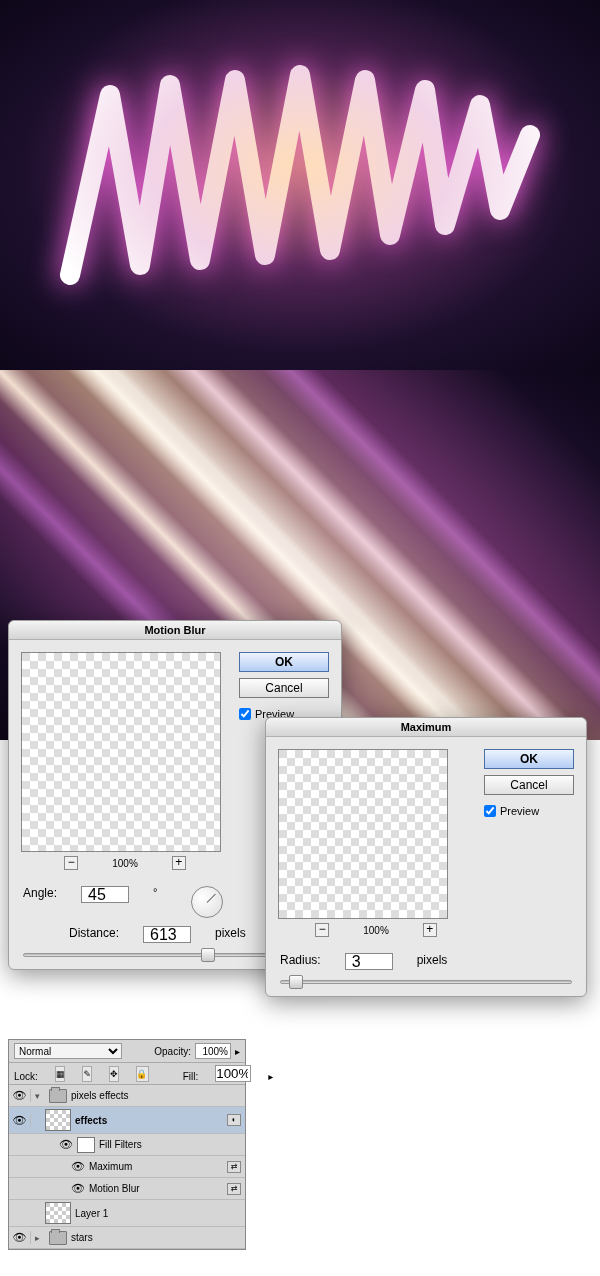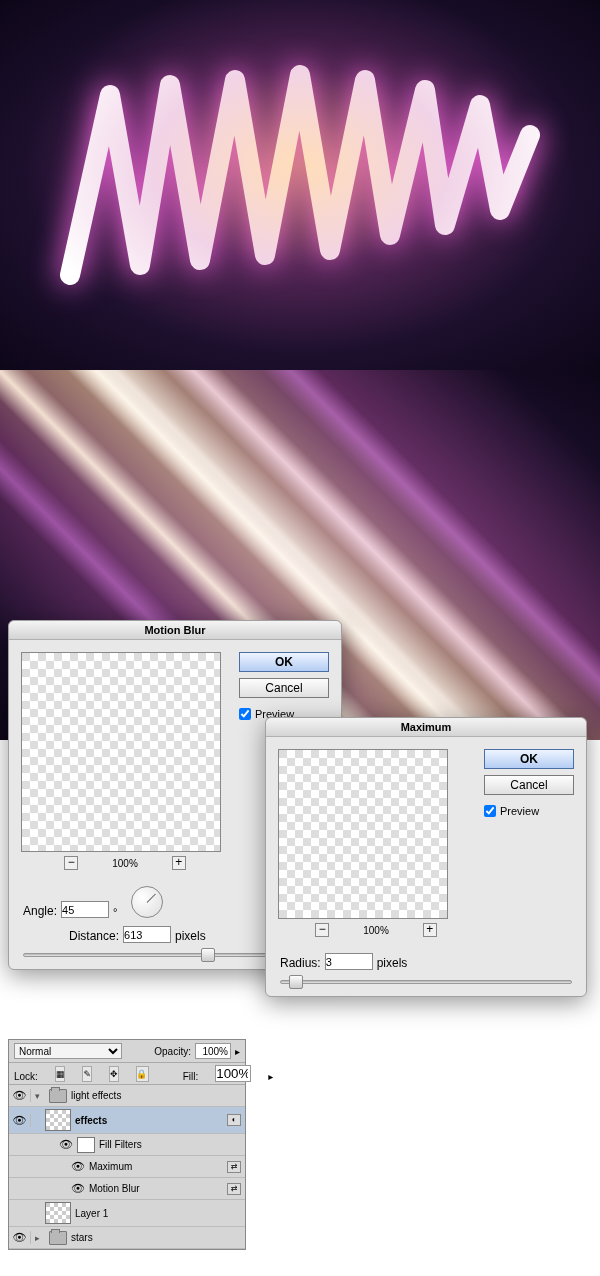--- a/index.html
+++ b/index.html
@@ -36,23 +36,23 @@
 .preview-box { width: 200px; height: 200px; border: 1px solid #888; background: repeating-conic-gradient(#fff 0 25%, #ddd 0 50%) 0 0/16px 16px; }
 .preview-box.small { width: 170px; height: 170px; }
 .zoom-row { display: flex; align-items: center; justify-content: center; gap: 34px; margin-top: 4px; font-size: 10px; }
 .zoom-btn { width: 14px; height: 14px; border: 1px solid #888; background: #f0f0f0; font-size: 12px; line-height: 10px; text-align: center; cursor: pointer; }
 .btn-col { width: 90px; display: flex; flex-direction: column; gap: 6px; align-items: stretch; }
 .aqua-btn { height: 20px; border-radius: 0; border: 1px solid #7a7a7a; background: linear-gradient(#fdfdfd, #e0e0e0); font-size: 12px; cursor: pointer; }
 .aqua-btn.default { border-color: #4a6fa5; background: linear-gradient(#eef4ff, #b4cdf3); font-weight: bold; }
 .chk-row { display: flex; align-items: center; gap: 4px; margin-top: 4px; }
 .chk { width: 12px; height: 12px; }
 
-.param-row { display: flex; align-items: flex-end; gap: 4px; padding: 4px 14px; }
+.param-row { display: flex; align-items: flex-start; gap: 24px; padding: 4px 14px; }
 .param-row .lbl { font-size: 12px; }
-.param-row input[type=text] { width: 48px; height: 17px; border: 1px solid #888; padding: 0 0; font-size: 11px; }
+.param-row input[type=text] { width: 48px; height: 17px; border: 1px solid #888; padding: 0 6px; font-size: 16px; }
 .angle-dial { width: 32px; height: 32px; border: 1px solid #888; border-radius: 50%; background: radial-gradient(circle at 35% 35%, #fff, #ddd); position: relative; margin-left: 10px; }
 .angle-dial::after { content: ""; position: absolute; left: 50%; top: 50%; width: 12px; height: 1px; background: #555; transform-origin: left center; transform: rotate(-45deg); }
 .slider { width: calc(100% - 28px); margin: 6px 14px 12px; -webkit-appearance: none; height: 4px; background: linear-gradient(#b0b0b0, #e8e8e8); border: 1px solid #999; border-radius: 2px; }
 .slider::-webkit-slider-thumb { -webkit-appearance: none; width: 14px; height: 14px; border-radius: 2px; background: linear-gradient(#fdfdfd, #ccc); border: 1px solid #888; }
 
 
 .layers-panel { width: 238px; background: #d6d6d6; border: 1px solid #888; font-size: 10px; }
 .layers-top { display: flex; align-items: center; padding: 3px 5px; gap: 4px; border-bottom: 1px solid #aaa; }
 .layers-top select, .layers-top input { font-size: 10px; height: 16px; }
 .blend-select { width: 108px; background: #f4f4f4; border: 1px solid #999; }
@@ -177,21 +177,21 @@
         <span class="opacity-fill-label">Fill:</span>
         <input class="pct-input" value="100%" style="">
         <span>▸</span>
       </div>
 
       <div class="layer-row">
         <div class="vis-col"><span class="eye">👁</span></div>
         <div class="layer-content">
           <span class="disclosure">▾</span>
           <span class="thumb folder"></span>
-          <span class="layer-label">light effects</span>
+          <span class="layer-label">pixels effects</span>
         </div>
       </div>
 
       <div class="layer-row selected">
         <div class="vis-col"><span class="eye">👁</span></div>
         <div class="layer-content indent-1">
           <span class="thumb checker"></span>
           <span class="layer-label bold">effects</span>
           <div class="fx-icons">
               <span class="fx-icon">◐</span>

